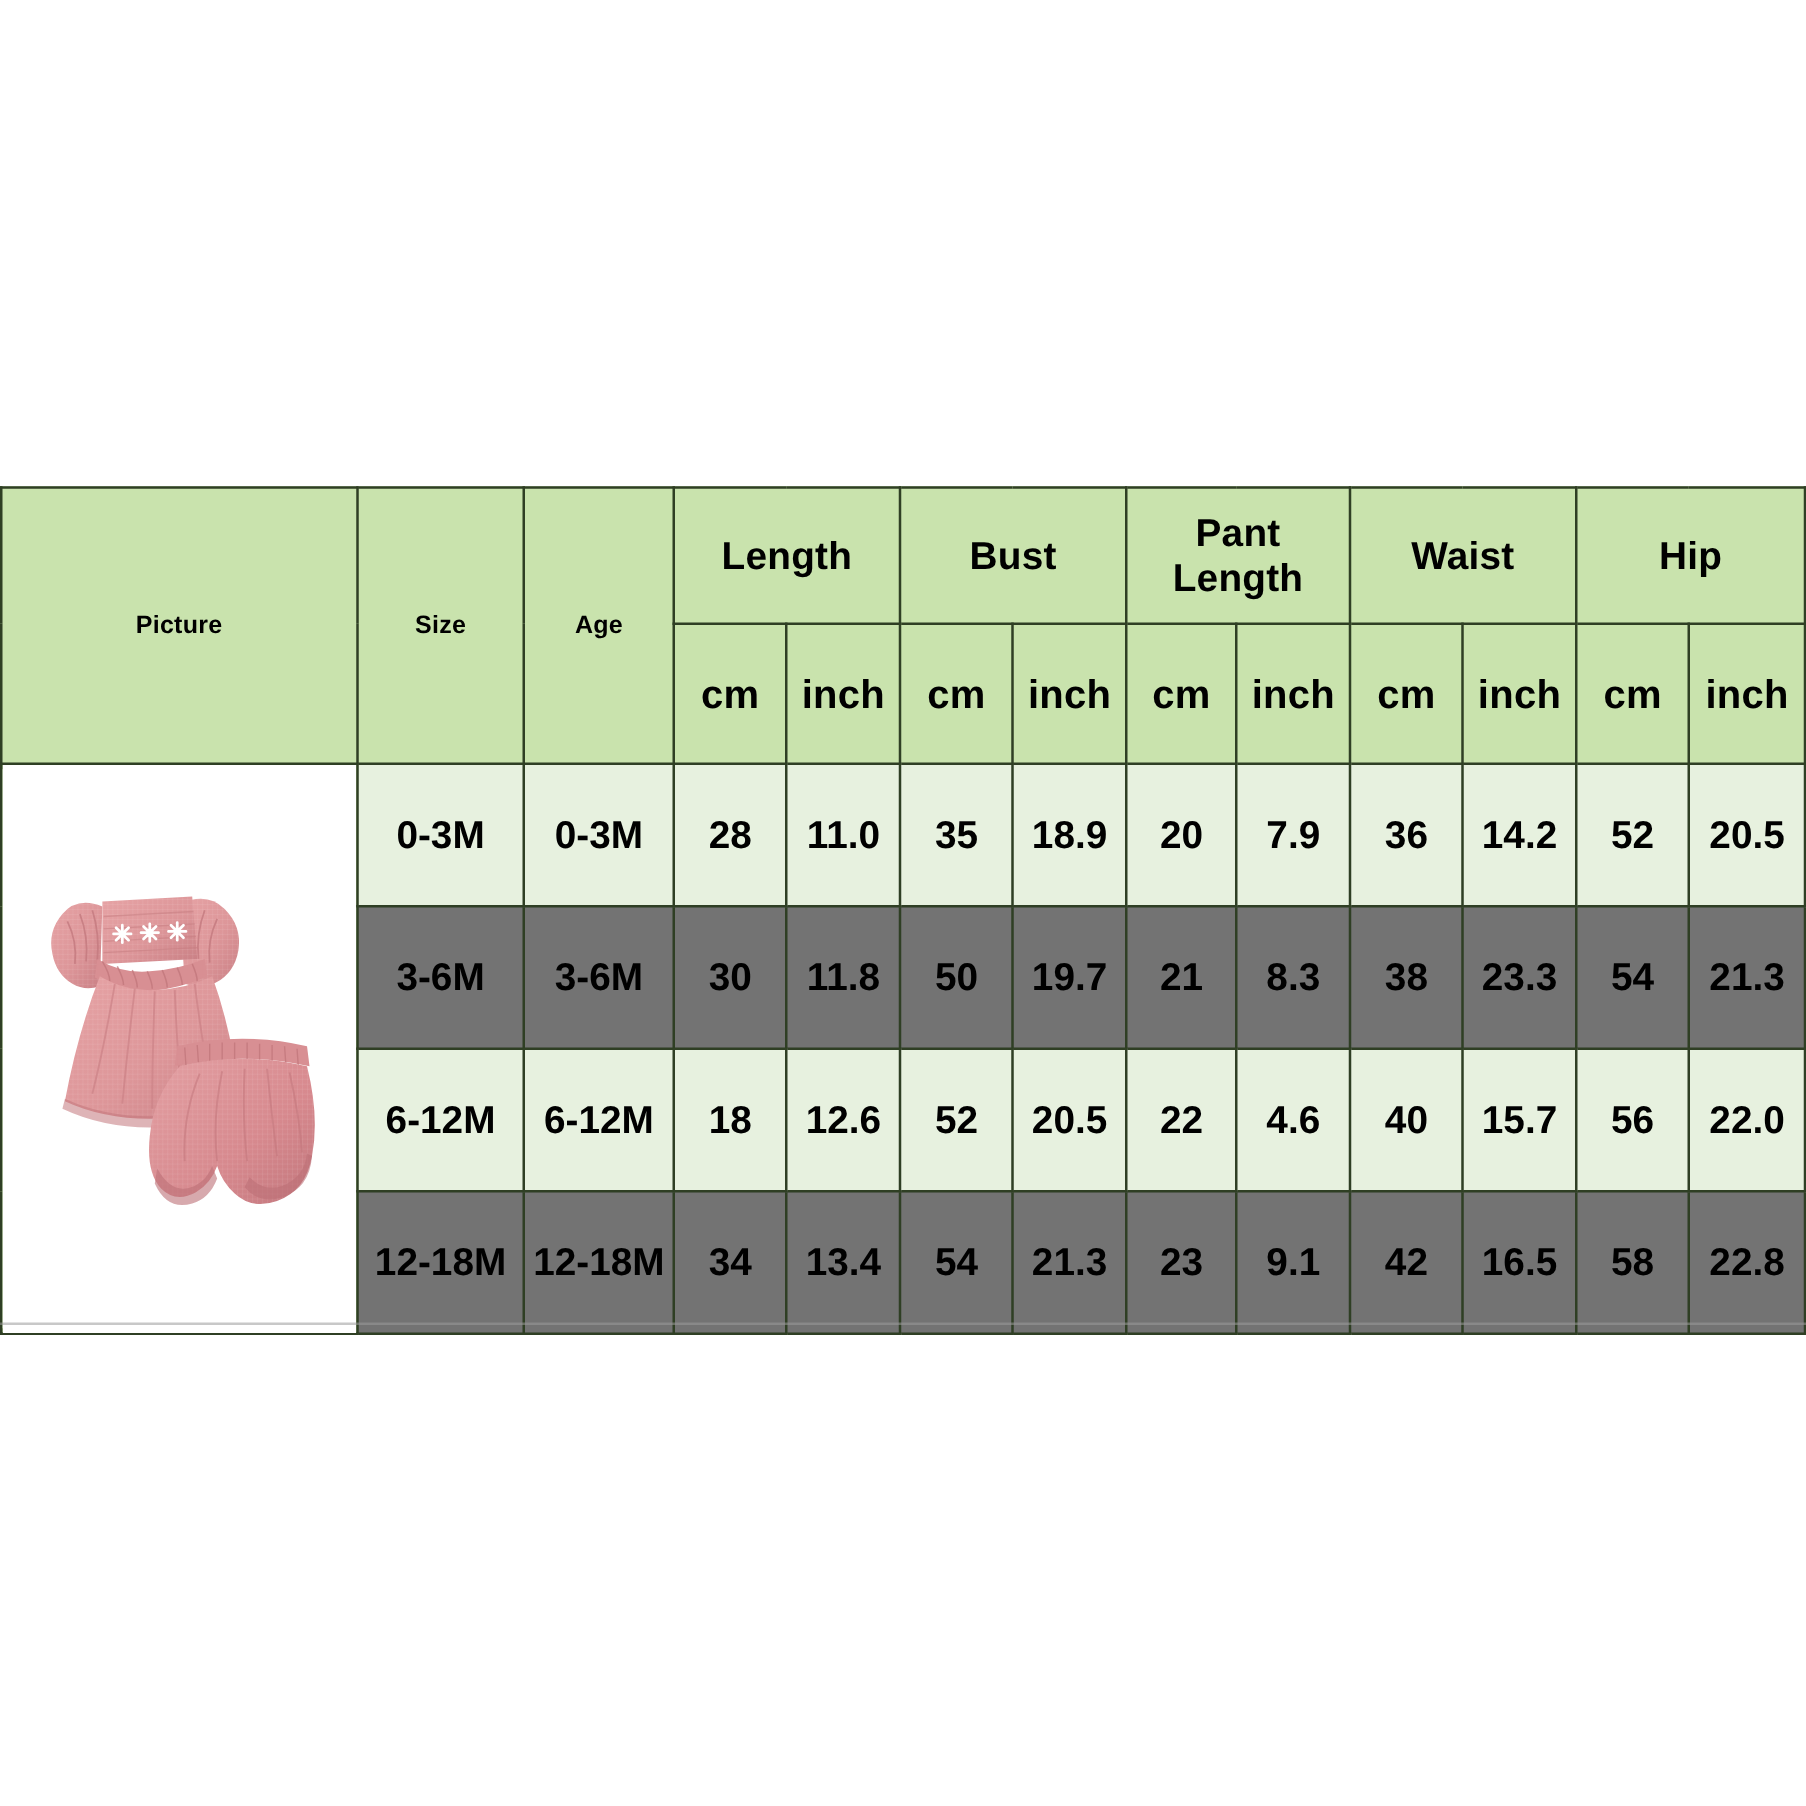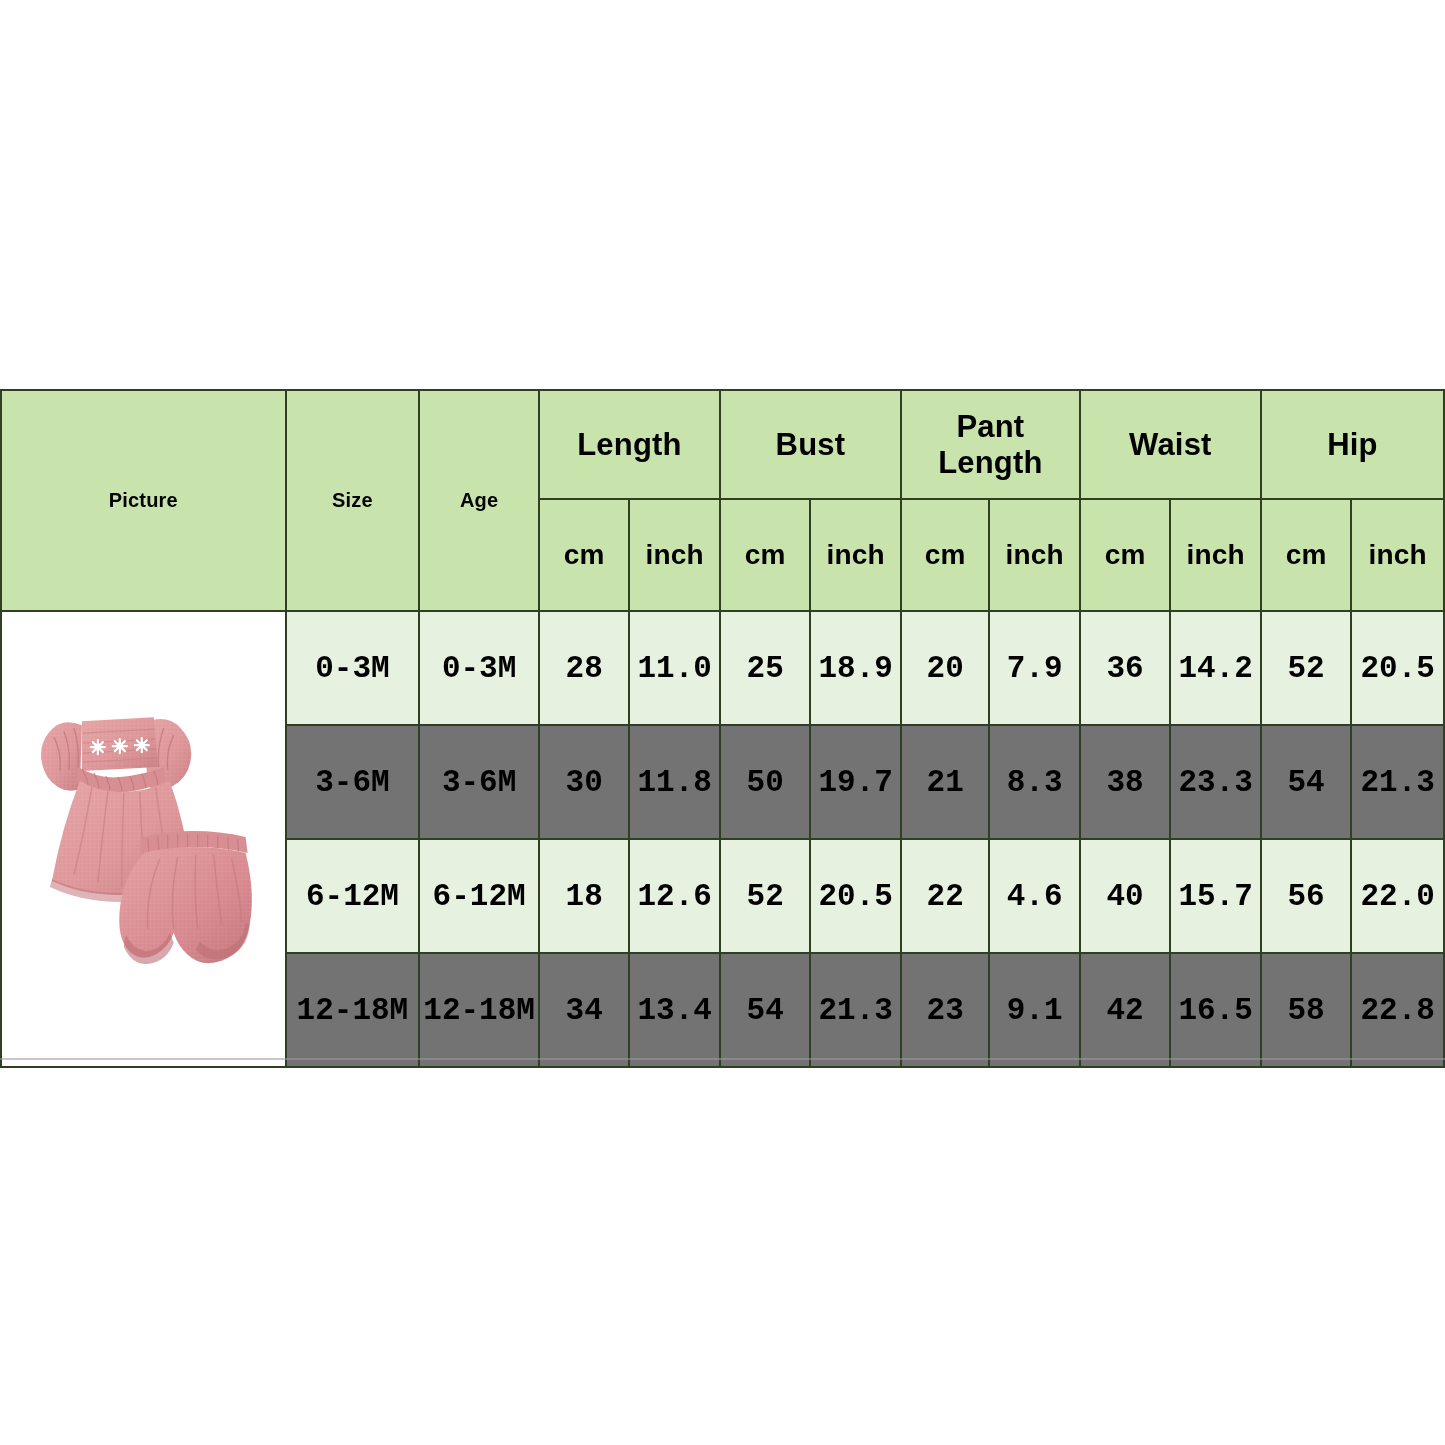--- a/index.html
+++ b/index.html
@@ -44,31 +44,30 @@
   
   th.hdr {
     background: #c9e3ad;
     font-size: 20px;
     letter-spacing: 0.2px;
   }
   th.hdr-group {
     font-size: 31px;
   }
   th.hdr-unit {
-    font-size: 28px;
+    font-size: 32px;
   }
 
   
   tr.row-odd td { background: #e7f1df; }
   tr.row-even td { background: #737373; }
 
   td.cell {
     font-size: 31px;
     height: 112px;
-    font-family: Liberation Mono, monospace;
   }
   td.cell-size {
     font-size: 31px;
   }
 
   td.picture-cell {
     background: #ffffff !important;
     padding: 0;
     position: relative;
     vertical-align: middle;
@@ -220,21 +219,21 @@
 
               <path d="M124 316 q12 22 30 14 q10 -5 14 -16 l4 10 q-6 16 -20 20 q-20 6 -30 -16 z" fill="#bd7076" opacity=".6"></path>
               <path d="M248 306 q-2 26 -24 33 q-18 6 -30 -8 l4 -8 q12 12 26 7 q18 -7 20 -26 z" fill="#bd7076" opacity=".6"></path>
             </g>
           </svg>
         </td>
         <td class="cell cell-size">0-3M</td>
         <td class="cell cell-size">0-3M</td>
         <td class="cell">28</td>
         <td class="cell">11.0</td>
-        <td class="cell">25</td>
+        <td class="cell">35</td>
         <td class="cell">18.9</td>
         <td class="cell">20</td>
         <td class="cell">7.9</td>
         <td class="cell">36</td>
         <td class="cell">14.2</td>
         <td class="cell">52</td>
         <td class="cell">20.5</td>
       </tr>
 
       <tr class="row-even">

